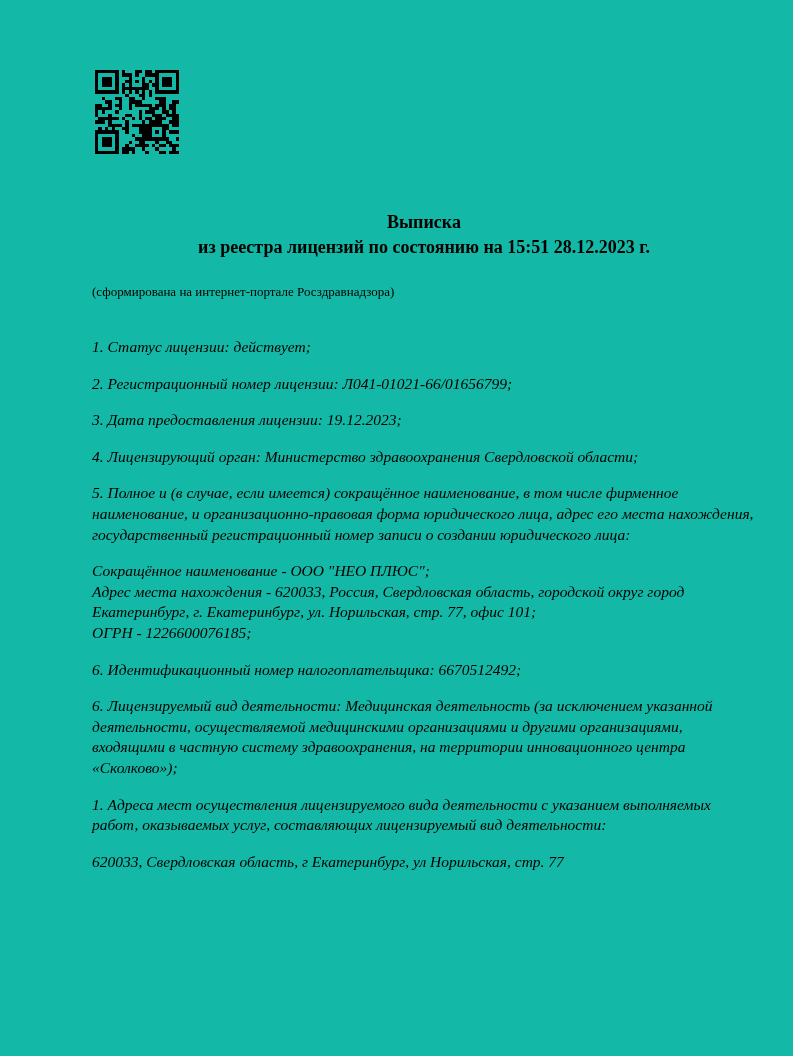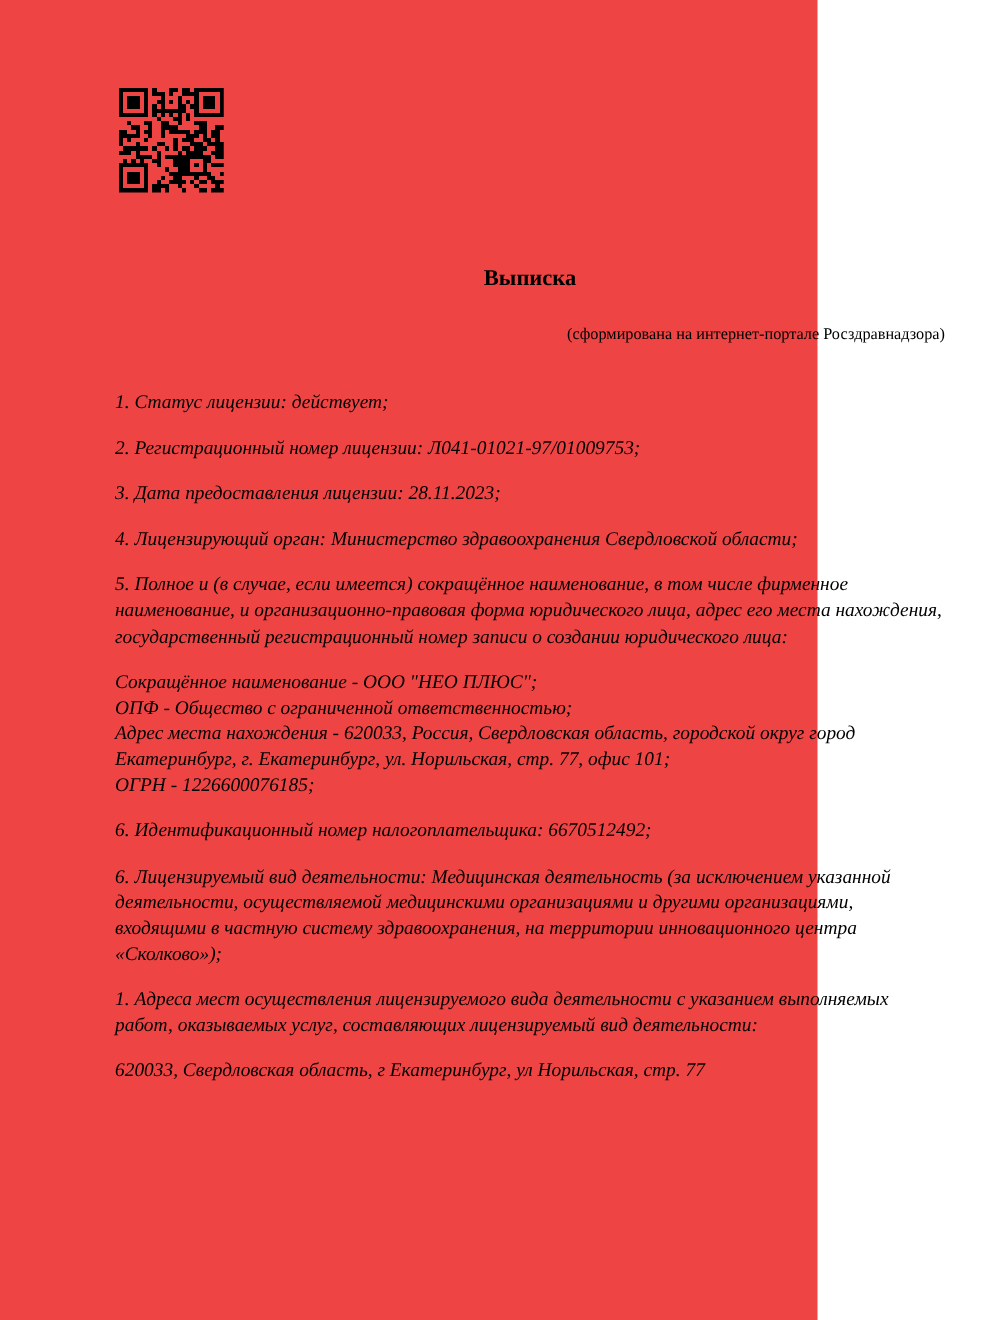--- a/index.html
+++ b/index.html
@@ -7,23 +7,23 @@
   body {
     width: 793px;
     height: 1056px;
     font-family: "Liberation Serif", "DejaVu Serif", serif;
     color: #000000;
     position: relative;
     overflow: hidden;
   }
   .page {
     position: relative;
-    width: 654px;
+    width: 793px;
     height: 1056px;
-    background: #ef4444;
+    background: #14b8a6;
   }
   .qr-wrap {
     position: absolute;
     left: 95px;
     top: 70px;
     width: 84px;
     height: 84px;
   }
   .qr-wrap svg { display: block; width: 84px; height: 84px; }
   .content {
@@ -34,21 +34,21 @@
   }
   .title-block {
     margin-top: 210px;
     text-align: center;
     font-weight: bold;
     font-size: 18px;
     line-height: 25px;
   }
   .subtitle {
     margin-top: 23px;
-    text-align: right;
+    text-align: left;
     font-size: 13px;
     line-height: 18px;
   }
   .paragraphs {
     margin-top: 36px;
     font-size: 15.5px;
     line-height: 20.6px;
     font-style: italic;
   }
   .para { margin-bottom: 16px; }
@@ -389,49 +389,49 @@
         <rect x="22" y="24" width="1" height="1" fill="#000000"></rect>
         <rect x="23" y="24" width="1" height="1" fill="#000000"></rect>
         <rect x="24" y="24" width="1" height="1" fill="#000000"></rect>
       </svg>
   </div>
 
   <div class="content">
 
     <div class="title-block">
       <div>Выписка</div>
+      <div>из реестра лицензий по состоянию на 15:51 28.12.2023 г.</div>
     </div>
 
     <div class="subtitle">(сформирована на интернет-портале Росздравнадзора)</div>
 
     <div class="paragraphs">
 
       <div class="para">
         <div>1. Статус лицензии: действует;</div>
       </div>
 
       <div class="para">
-        <div>2. Регистрационный номер лицензии: Л041-01021-97/01009753;</div>
-      </div>
-
-      <div class="para">
-        <div>3. Дата предоставления лицензии: 28.11.2023;</div>
+        <div>2. Регистрационный номер лицензии: Л041-01021-66/01656799;</div>
+      </div>
+
+      <div class="para">
+        <div>3. Дата предоставления лицензии: 19.12.2023;</div>
       </div>
 
       <div class="para">
         <div>4. Лицензирующий орган: Министерство здравоохранения Свердловской области;</div>
       </div>
 
       <div class="para">
         <div>5. Полное и (в случае, если имеется) сокращённое наименование, в том числе фирменное наименование, и организационно-правовая форма юридического лица, адрес его места нахождения, государственный регистрационный номер записи о создании юридического лица:</div>
       </div>
 
       <div class="para">
         <div>Сокращённое наименование - ООО "НЕО ПЛЮС";</div>
-        <div>ОПФ - Общество с ограниченной ответственностью;</div>
         <div>Адрес места нахождения - 620033, Россия, Свердловская область, городской округ город Екатеринбург, г. Екатеринбург, ул. Норильская, стр. 77, офис 101;</div>
         <div>ОГРН - 1226600076185;</div>
       </div>
 
       <div class="para">
         <div>6. Идентификационный номер налогоплательщика: 6670512492;</div>
       </div>
 
       <div class="para">
         <div>6. Лицензируемый вид деятельности: Медицинская деятельность (за исключением указанной деятельности, осуществляемой медицинскими организациями и другими организациями, входящими в частную систему здравоохранения, на территории инновационного центра «Сколково»);</div>

